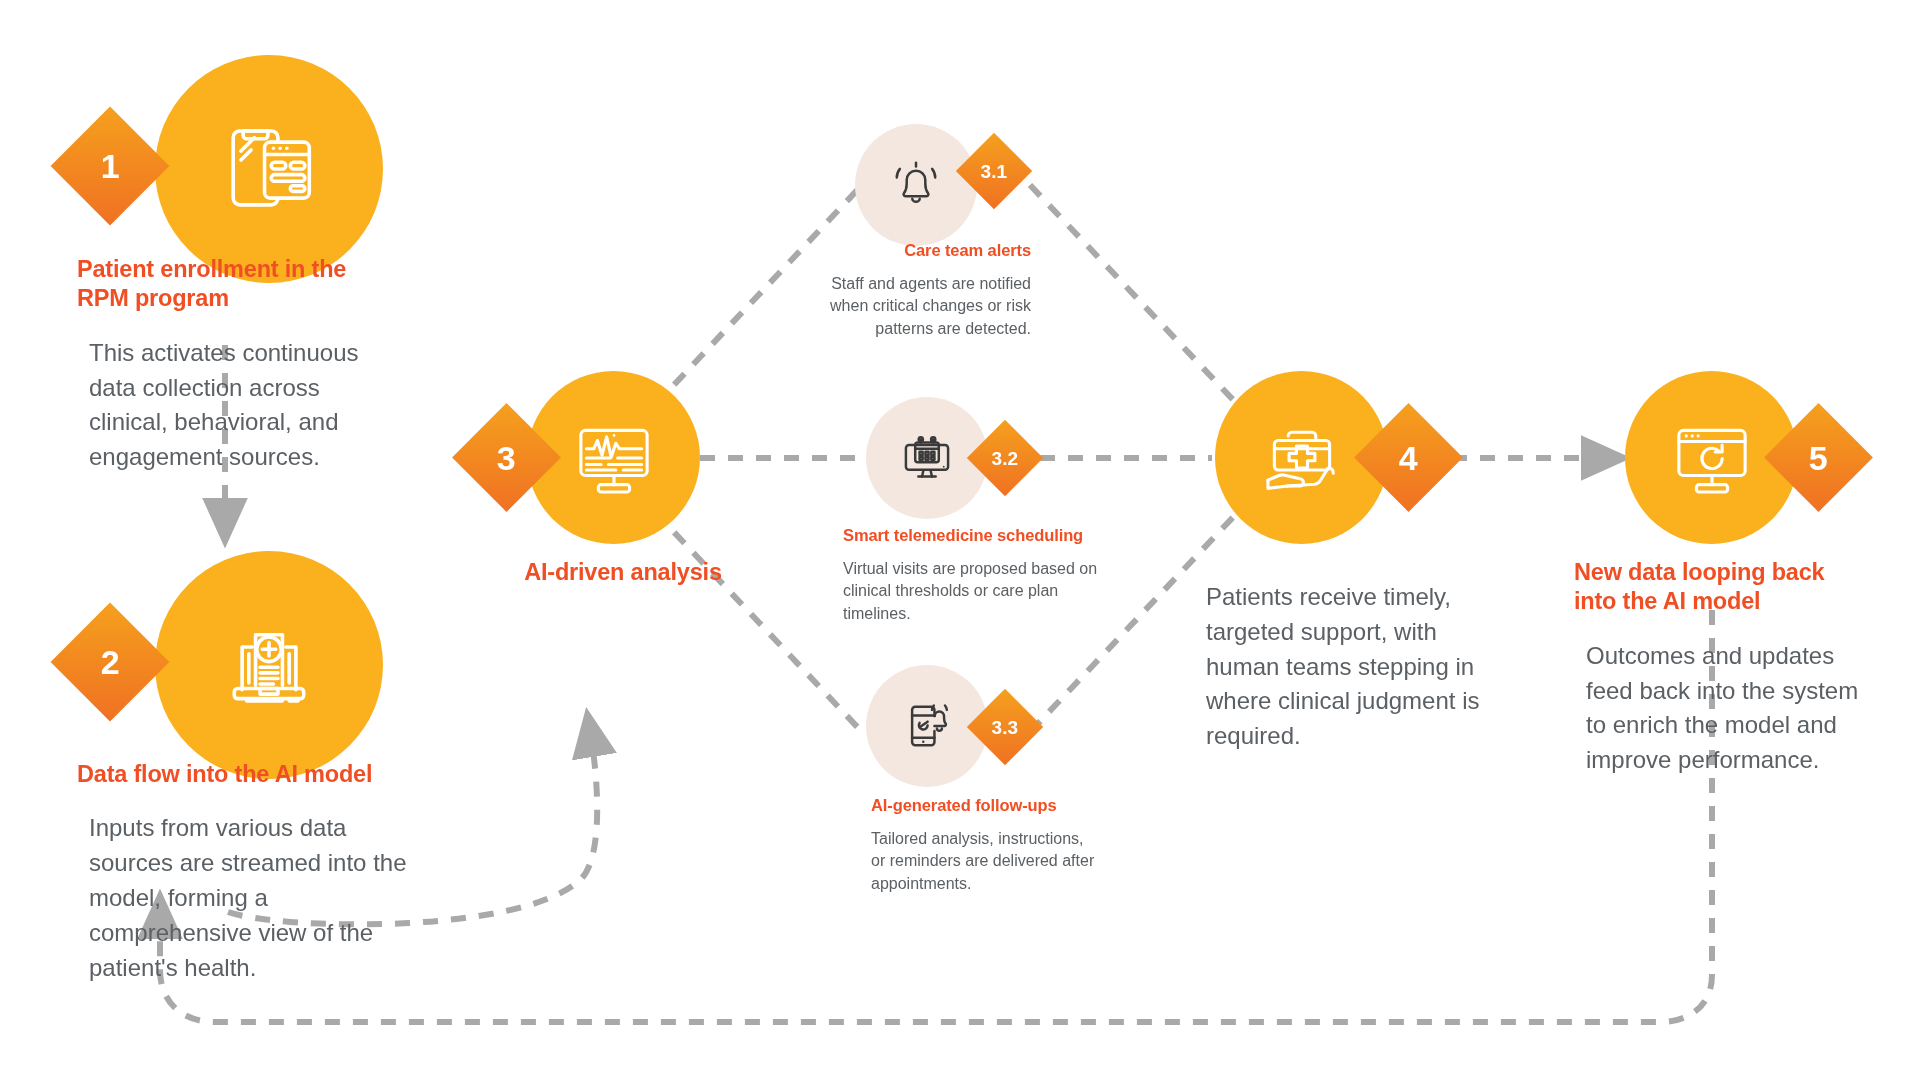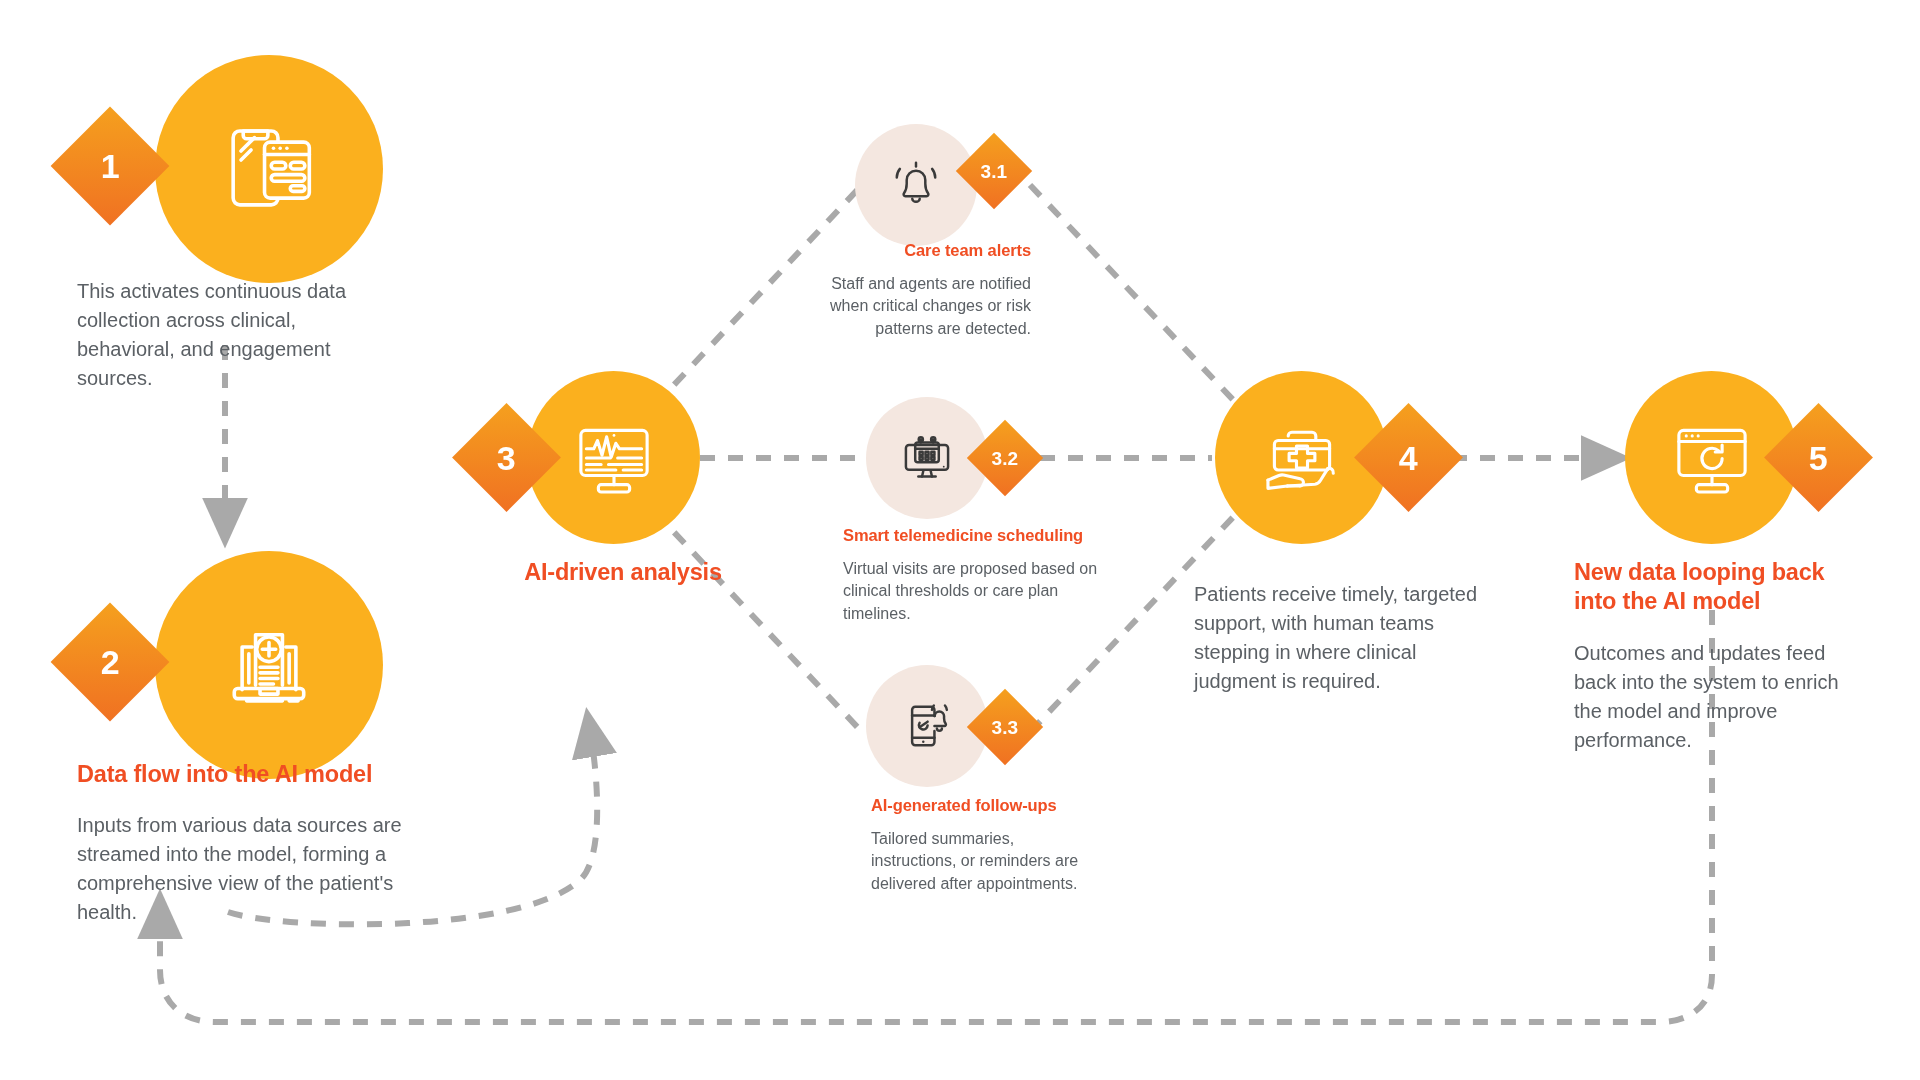--- a/index.html
+++ b/index.html
@@ -80,22 +80,23 @@
   .title.sm {
     font-size: 16.5px;
     line-height: 1.25;
     letter-spacing: -0.1px;
   }
   .desc {
     color: #5B6065;
     margin: 0;
   }
   .desc.lg {
-    font-size: 20px;
+    font-size: 24px;
     line-height: 1.45;
+    margin-left: 12px;
   }
   .desc.sm {
     font-size: 16px;
     line-height: 1.42;
   }
   .gap-lg { height: 22px; }
   .gap-sm { height: 12px; }
 </style>
 </head>
 <body>
@@ -145,20 +146,21 @@
       <rect x="52" y="44" width="13" height="6" rx="3"></rect>
       <rect x="69" y="44" width="13" height="6" rx="3"></rect>
       <rect x="52" y="55" width="30" height="6" rx="3"></rect>
       <rect x="69" y="65" width="13" height="5" rx="2.5"></rect>
     </svg>
   </div>
   <div class="diamond big" style="left:68px; top:124px; width:84px; height:84px;">
     <span>1</span>
   </div>
   <div class="txt" style="left:77px; top:255px; width:320px;">
+    <p class="title lg">Patient enrollment in the RPM program</p>
     <div class="gap-lg"></div>
     <p class="desc lg">This activates continuous data collection across clinical, behavioral, and engagement sources.</p>
   </div>
 
   <div class="node main" style="left:155px; top:551px; width:228px; height:228px;">
     <svg width="112" height="112" viewBox="0 0 100 100" fill="none" stroke="#ffffff" stroke-width="3.2" stroke-linecap="round" stroke-linejoin="round">
       <path d="M26 72 V34 h9"></path>
       <path d="M74 72 V34 h-9"></path>
       <path d="M32 66 V40"></path>
       <path d="M68 66 V40"></path>
@@ -260,21 +262,21 @@
       <path d="M58 24 a13 13 0 0 1 3 -7"></path>
       <path d="M82 24 a13 13 0 0 0 -3 -7"></path>
     </svg>
   </div>
   <div class="diamond small" style="left:978px; top:700px; width:54px; height:54px;">
     <span>3.3</span>
   </div>
   <div class="txt" style="left:843px; top:795px; width:230px;margin-left:28px;">
     <p class="title sm">AI-generated follow-ups</p>
     <div class="gap-sm"></div>
-    <p class="desc sm">Tailored summaries, instructions, or reminders are delivered after appointments.</p>
+    <p class="desc sm">Tailored analysis, instructions, or reminders are delivered after appointments.</p>
   </div>
 
   <div class="node main" style="left:1215px; top:371px; width:173px; height:173px;">
     <svg width="92" height="92" viewBox="0 0 100 100" fill="none" stroke="#ffffff" stroke-width="3.4" stroke-linecap="round" stroke-linejoin="round">
       <path d="M35 26 a4 4 0 0 1 4 -4 h22 a4 4 0 0 1 4 4 v5"></path>
       <rect x="20" y="31" width="60" height="32" rx="4"></rect>
       <path d="M20 40 h60"></path>
       <path d="M44 45 h-8 v8 h8 v8 h12 v-8 h8 v-8 h-8 v-8 h-12 z"></path>
       <path d="M13 74 l12 -5 a9 9 0 0 1 5 -0.5 l18 4 a4 4 0 0 1 -1 8 h-13"></path>
       <path d="M34 80.5 l30 -2 a8 8 0 0 0 6 -4 l8 -13"></path>

